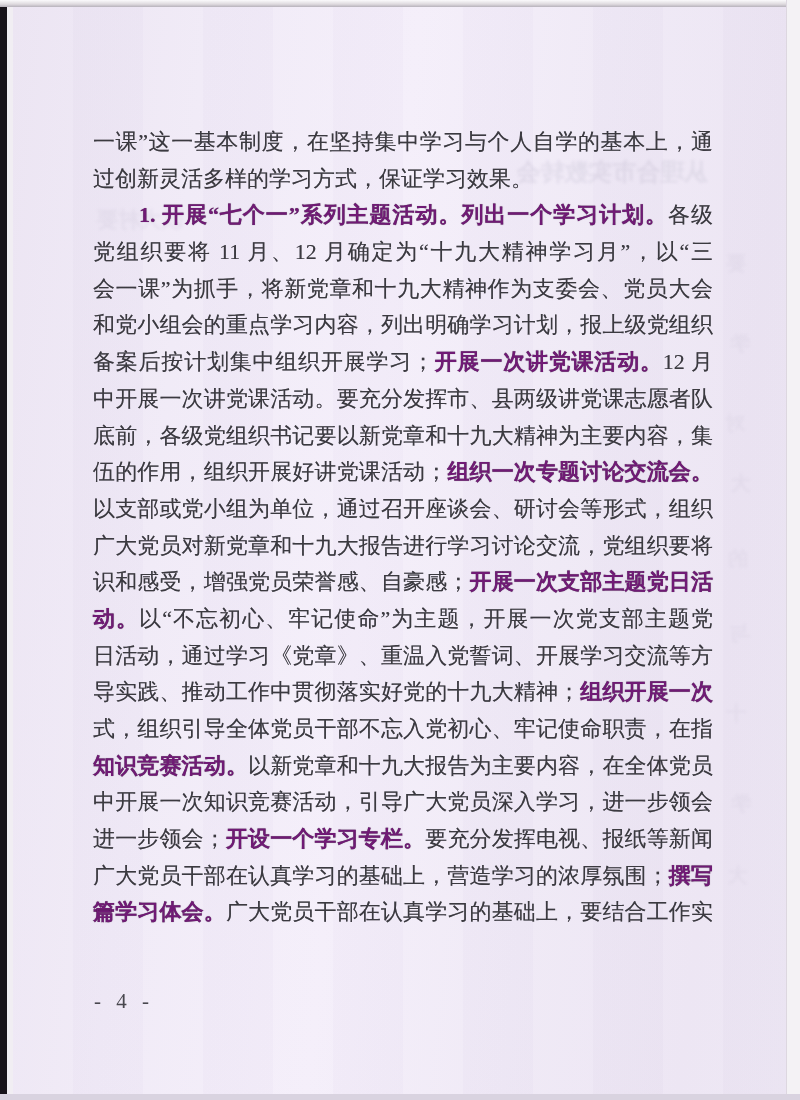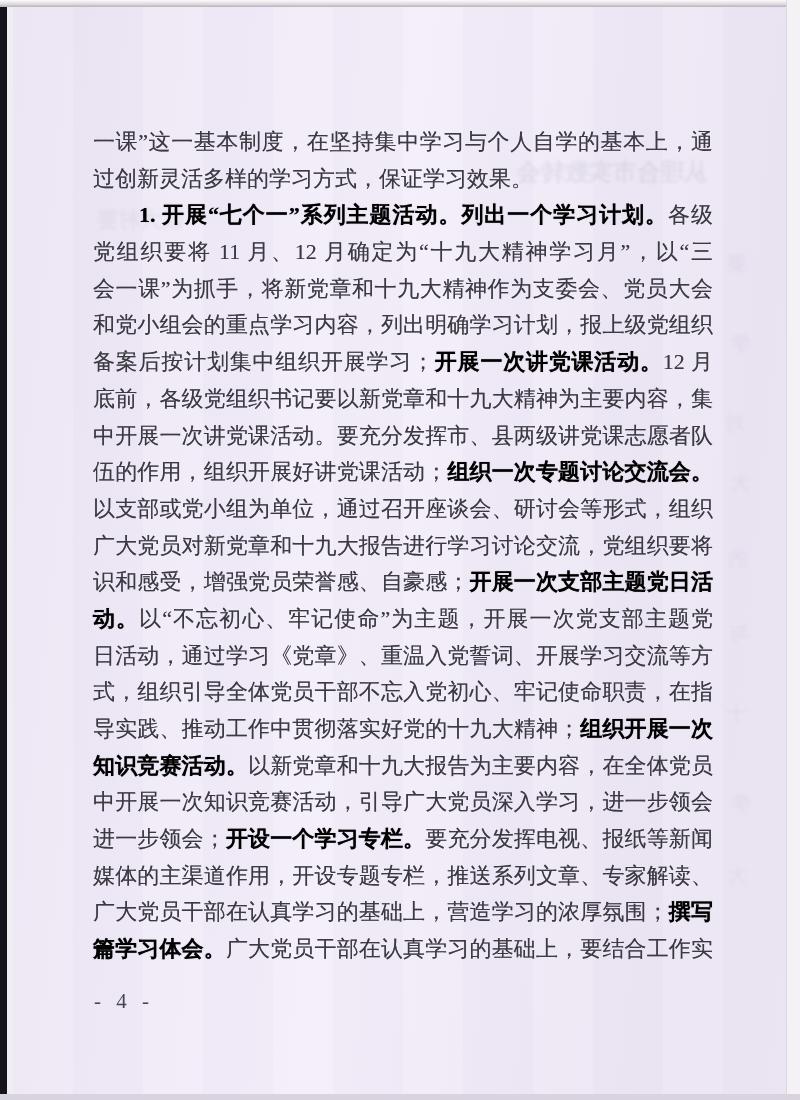--- a/index.html
+++ b/index.html
@@ -51,21 +51,21 @@
   
   .text-block {
     position: absolute; left: 93px; top: 124px; width: 620px;
     font-size: 22px; line-height: 36.7px;
     color: #3b3a40;
     text-shadow: 0 0 0.6px rgba(60,58,66,0.55);
   }
   .line { height: 36.7px; }
   .line.justify { text-align: justify; text-align-last: justify; }
   .line.indent { text-indent: 46px; }
-  .line .b { font-weight: 700; color: #000000; text-shadow: 0 0 0.7px rgba(20,20,26,0.7); font-family: Liberation Serif, serif; }
+  .line .b { font-weight: 700; color: #701a75; text-shadow: 0 0 0.7px rgba(20,20,26,0.7); font-family: Liberation Serif, serif; }
 
   
   .page-number {
     position: absolute; left: 94px; top: 989px;
     font-size: 21px; letter-spacing: 5px; color: #48474e;
   }
 
   
   .ghost-layer { position: absolute; inset: 0; pointer-events: none; }
   .ghost {
@@ -99,34 +99,33 @@
   </div>
 
   <div class="text-block">
       <div class="line justify"><span>一课”这一基本制度，在坚持集中学习与个人自学的基本上，通</span></div>
       <div class="line"><span>过创新灵活多样的学习方式，保证学习效果。</span></div>
       <div class="line justify indent"><span class="b">1. 开展“七个一”系列主题活动。列出一个学习计划。</span><span>各级</span></div>
       <div class="line justify"><span>党组织要将 11 月、12 月确定为“十九大精神学习月”，以“三</span></div>
       <div class="line justify"><span>会一课”为抓手，将新党章和十九大精神作为支委会、党员大会</span></div>
       <div class="line justify"><span>和党小组会的重点学习内容，列出明确学习计划，报上级党组织</span></div>
       <div class="line justify"><span>备案后按计划集中组织开展学习；</span><span class="b">开展一次讲党课活动。</span><span>12 月</span></div>
+      <div class="line justify"><span>中开展一次讲党课活动。要充分发挥市、县两级讲党课志愿者队</span></div>
       <div class="line justify"><span>底前，各级党组织书记要以新党章和十九大精神为主要内容，集</span></div>
-      <div class="line justify"><span>中开展一次讲党课活动。要充分发挥市、县两级讲党课志愿者队</span></div>
       <div class="line justify"><span>伍的作用，组织开展好讲党课活动；</span><span class="b">组织一次专题讨论交流会。</span></div>
       <div class="line justify"><span>以支部或党小组为单位，通过召开座谈会、研讨会等形式，组织</span></div>
       <div class="line justify"><span>广大党员对新党章和十九大报告进行学习讨论交流，党组织要将</span></div>
       <div class="line justify"><span>识和感受，增强党员荣誉感、自豪感；</span><span class="b">开展一次支部主题党日活</span></div>
       <div class="line justify"><span class="b">动。</span><span>以“不忘初心、牢记使命”为主题，开展一次党支部主题党</span></div>
       <div class="line justify"><span>日活动，通过学习《党章》、重温入党誓词、开展学习交流等方</span></div>
+      <div class="line justify"><span>导实践、推动工作中贯彻落实好党的十九大精神；</span><span class="b">组织开展一次</span></div>
       <div class="line justify"><span>式，组织引导全体党员干部不忘入党初心、牢记使命职责，在指</span></div>
-      <div class="line justify"><span>导实践、推动工作中贯彻落实好党的十九大精神；</span><span class="b">组织开展一次</span></div>
       <div class="line justify"><span class="b">知识竞赛活动。</span><span>以新党章和十九大报告为主要内容，在全体党员</span></div>
       <div class="line justify"><span>中开展一次知识竞赛活动，引导广大党员深入学习，进一步领会</span></div>
       <div class="line justify"><span>进一步领会；</span><span class="b">开设一个学习专栏。</span><span>要充分发挥电视、报纸等新闻</span></div>
-      <div class="line justify"><span>媒体的主渠道作用，开设专题专栏，推送系列文章、专家解读、</span></div>
       <div class="line justify"><span>广大党员干部在认真学习的基础上，营造学习的浓厚氛围；</span><span class="b">撰写一</span></div>
       <div class="line justify"><span class="b">篇学习体会。</span><span>广大党员干部在认真学习的基础上，要结合工作实</span></div>
     </div>
 
   <div class="page-number">- 4 -</div>
 
   <div class="edge-left"></div>
   <div class="edge-left-sliver"></div>
   <div class="edge-top"></div>
   <div class="edge-right"></div>

